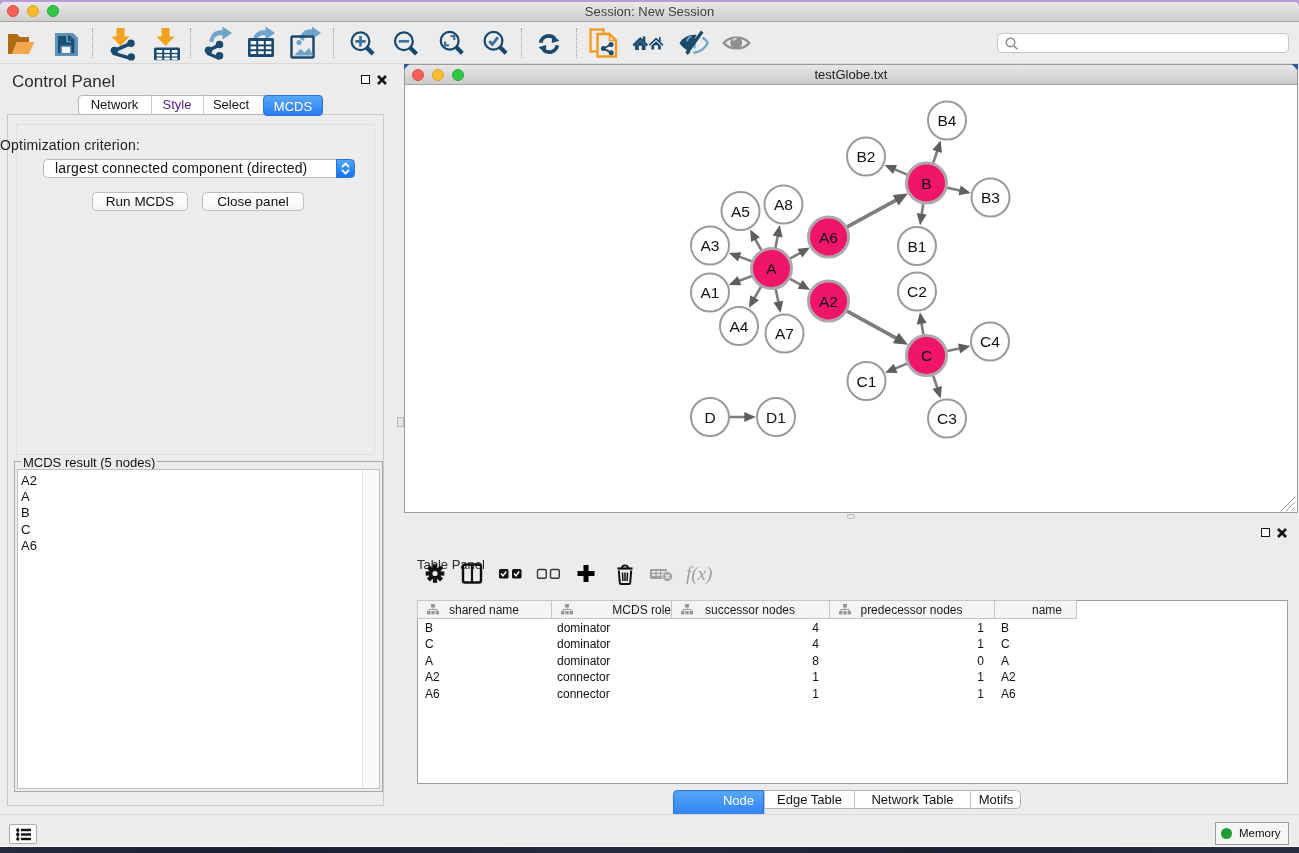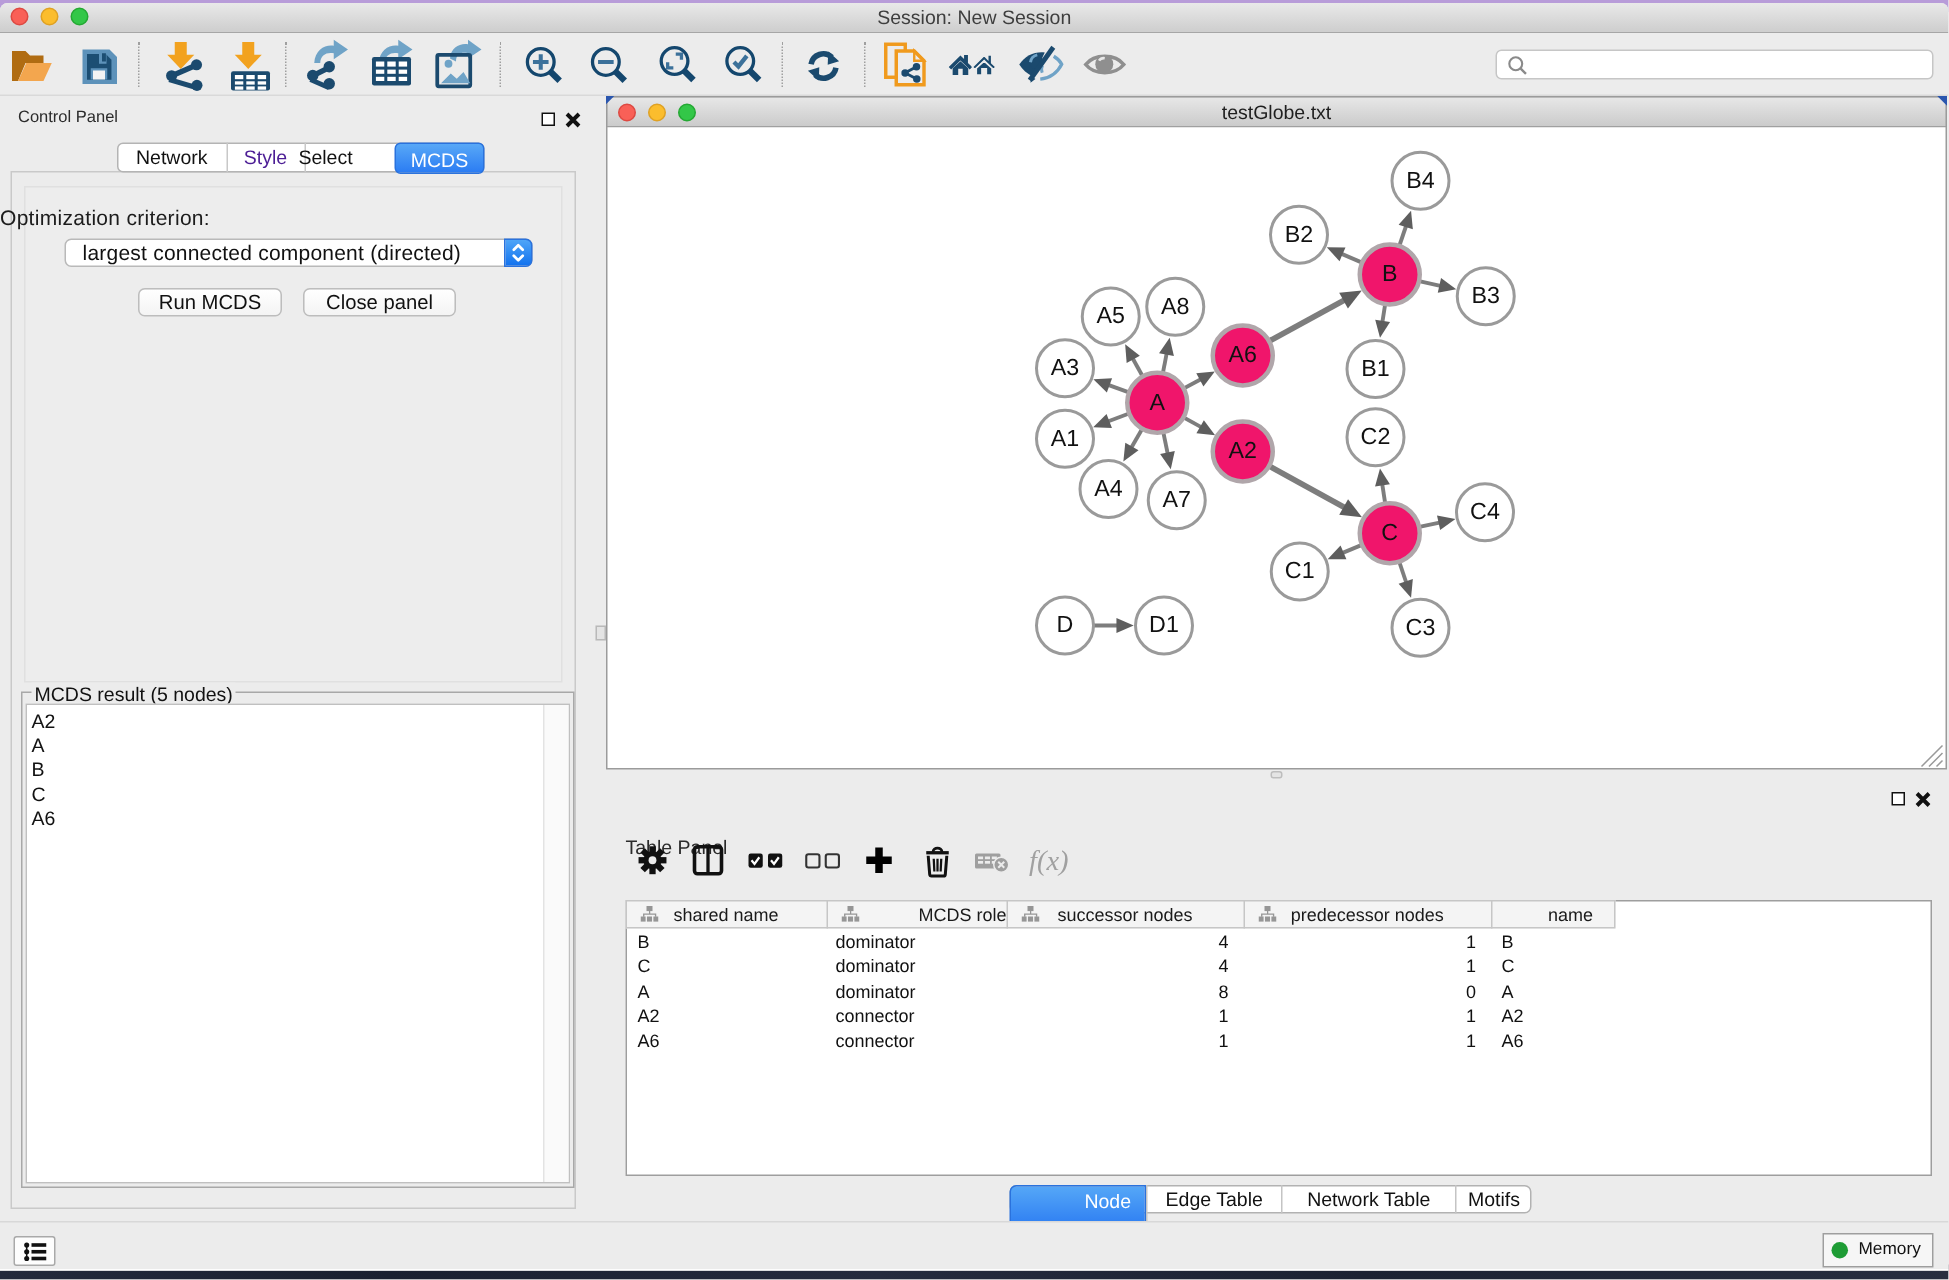--- a/index.html
+++ b/index.html
@@ -164,35 +164,35 @@
 </svg>
 
 <div class="abs" style="left:997px;top:33px;width:292px;height:20px;background:#fff;border:1px solid #c6c6c6;border-radius:4px;"></div>
 <svg class="abs" style="left:1004px;top:36px;" width="16" height="16" viewBox="0 0 16 16" fill="none" stroke="#8a8a8a">
     <circle cx="6.5" cy="6.5" r="4.3" stroke-width="1.4"></circle>
     <path d="M9.8 9.8 L13.3 13.3" stroke-width="1.6"></path>
   </svg>
 <div class="abs" style="left:0;top:63px;width:1299px;height:1px;background:#d9d9d9;"></div>
 
 <div class="abs" style="left:0;top:64px;width:392px;height:750px;background:#ececec;"></div>
-<div class="abs" style="left:12px;top:72px;font-size:11px;color:#2b2b2b;">Control Panel</div>
+<div class="abs" style="left:12px;top:72px;font-size:17px;color:#2b2b2b;">Control Panel</div>
 <div class="abs" style="left:361px;top:75px;width:9px;height:9px;border:1.5px solid #111;background:#fff;"></div>
 <svg class="abs" style="left:376px;top:74px;" width="12" height="12" viewBox="0 0 12 12">
     <path d="M2 2 L10 10 M10 2 L2 10" stroke="#111" stroke-width="2.6"></path>
   </svg>
 
 <div class="abs" style="left:7px;top:114px;width:377px;height:692px;border:1px solid #c9c9c9;background:#ececec;"></div>
 <div class="abs" style="left:16px;top:124px;width:359px;height:331px;border:1px solid #e0e0e0;background:#ededed;"></div>
 
 <div class="abs" style="left:78px;top:95px;width:245px;height:20px;background:#fff;border:1px solid #b4b4b4;border-radius:4px;"></div>
 <div class="abs" style="left:151px;top:95px;width:1px;height:20px;background:#c8c8c8;"></div>
 <div class="abs" style="left:203px;top:95px;width:1px;height:20px;background:#c8c8c8;"></div>
 <div class="abs" style="left:78px;top:95px;width:73px;height:20px;line-height:20px;text-align:center;font-size:13px;color:#111;">Network</div>
 <div class="abs" style="left:151px;top:95px;width:52px;height:20px;line-height:20px;text-align:center;font-size:13px;color:#4c1d95;">Style</div>
-<div class="abs" style="left:194px;top:95px;width:46px;height:20px;line-height:20px;text-align:center;font-size:13px;color:#111;">Select</div>
+<div class="abs" style="left:208px;top:95px;width:46px;height:20px;line-height:20px;text-align:center;font-size:13px;color:#111;">Select</div>
 <div class="abs" style="left:263px;top:94.5px;width:60px;height:21px;line-height:21px;text-align:center;font-size:13px;color:#fff;background:linear-gradient(#58a8f7,#2b7cf3);border-radius:4px;border:1px solid #2a72dd;">MCDS</div>
 
 <div class="abs" style="left:0;top:137px;width:400px;text-align:left;font-size:14px;letter-spacing:0.2px;color:#1c1c1c;">Optimization criterion:</div>
 <div class="abs" style="left:43px;top:159px;width:312px;height:19px;background:#fff;border:1px solid #b9b9b9;border-radius:4.5px;"></div>
 <div class="abs" style="left:55px;top:160px;width:290px;height:17px;line-height:17px;font-size:14px;letter-spacing:0.15px;color:#111;">largest connected component (directed)</div>
 <div class="abs" style="left:336px;top:159px;width:19px;height:19px;background:linear-gradient(#4fa5f8,#1272ee);border-radius:0 4.5px 4.5px 0;border:1px solid #2a72dd;"></div>
 <svg class="abs" style="left:339px;top:161px;" width="13" height="15" viewBox="0 0 13 15" fill="none" stroke="#fff" stroke-width="1.8" stroke-linecap="round" stroke-linejoin="round">
     <path d="M3.5 5.5 L6.5 2.5 L9.5 5.5"></path>
     <path d="M3.5 9.5 L6.5 12.5 L9.5 9.5"></path>
   </svg>

